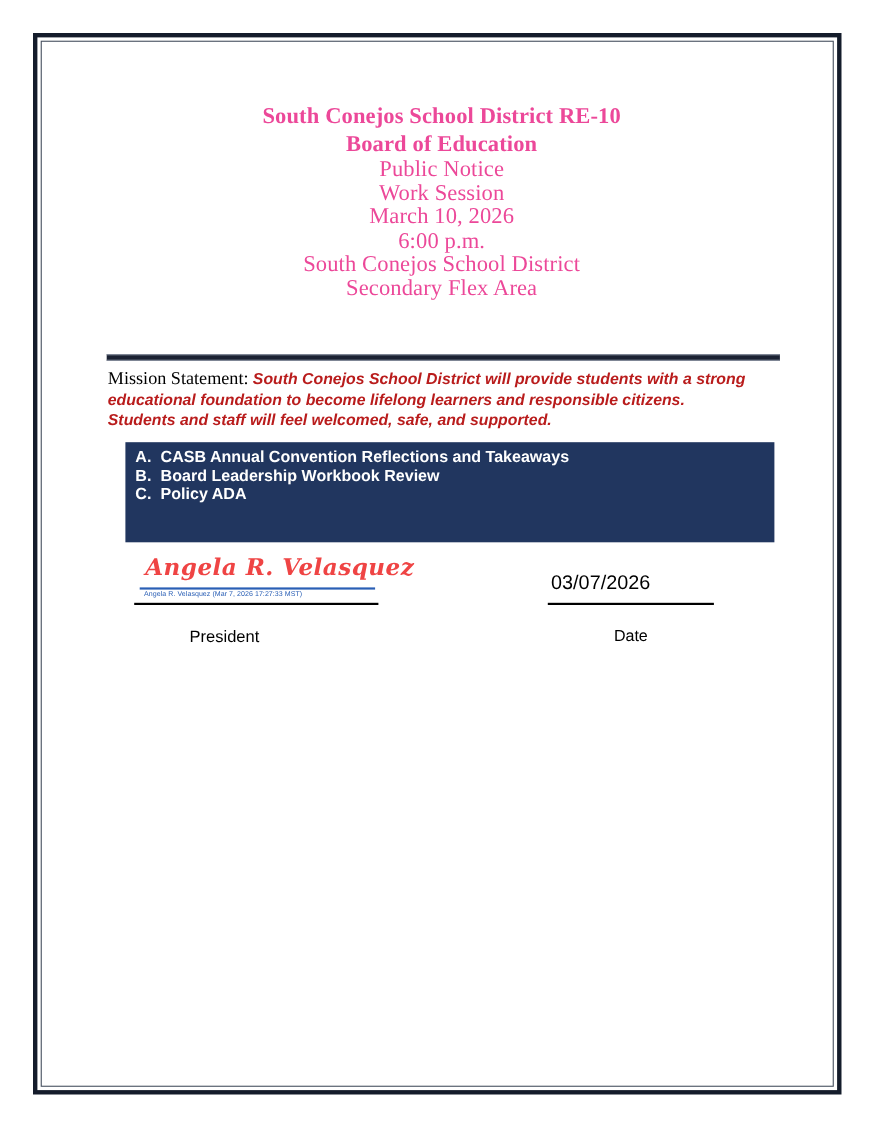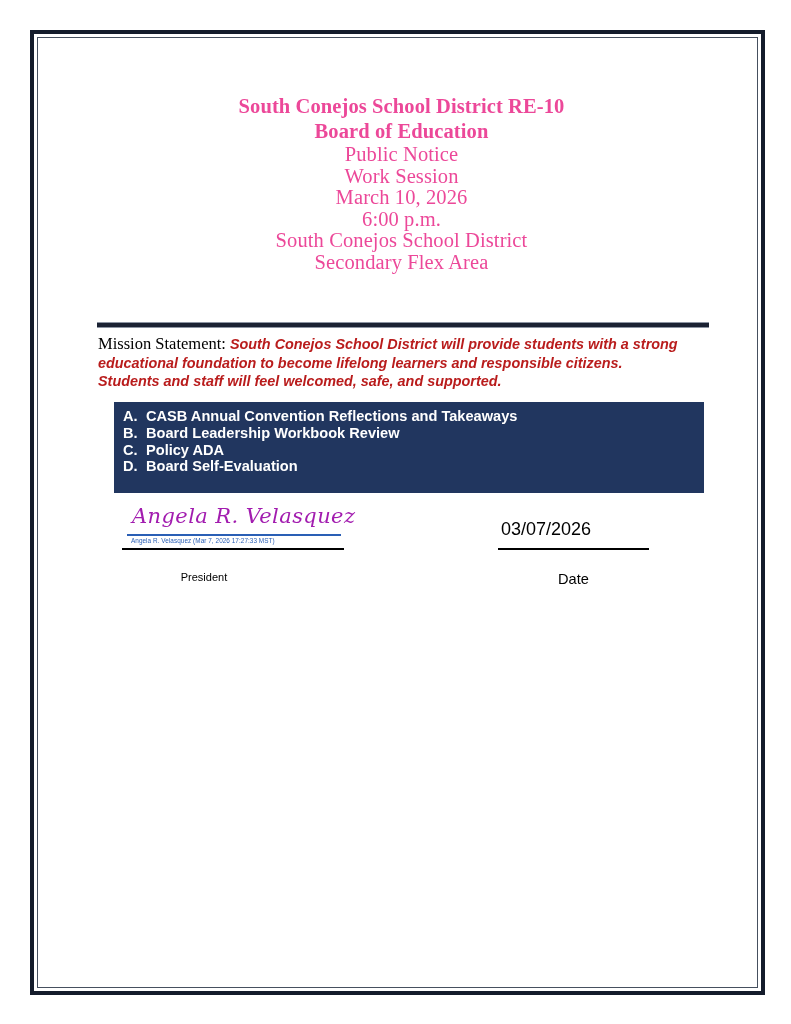--- a/index.html
+++ b/index.html
@@ -131,24 +131,25 @@
     position: absolute;
     left: 57px;
     top: 470px;
     width: 250px;
   }
   #signature-script {
     font-family: "DejaVu Serif", serif;
     font-style: italic;
     font-size: 21px;
     line-height: 24px;
-    color: #a21caf;
+    color: #ef4444;
     padding-left: 41px;
     letter-spacing: 0.4px;
     white-space: nowrap;
+    font-weight: bold;
   }
   #signature-blue-underline {
     position: absolute;
     left: 36px;
     top: 30px;
     width: 214px;
     height: 2px;
     background: #2a5fb5;
   }
   #signature-stamp {
@@ -171,21 +172,21 @@
     background: #000000;
   }
 
   #president-label {
     position: absolute;
     left: 80px;
     top: 537px;
     width: 180px;
     text-align: center;
     font-family: "Liberation Sans", sans-serif;
-    font-size: 11px;
+    font-size: 15px;
     color: #000000;
   }
 
   
   #date-group {
     position: absolute;
     left: 464px;
     top: 486px;
     width: 180px;
   }
@@ -251,23 +252,20 @@
     <div id="agenda-box">
       <div class="agenda-item">
         <span class="agenda-letter">A.</span><span>CASB Annual Convention Reflections and Takeaways</span>
       </div>
       <div class="agenda-item">
         <span class="agenda-letter">B.</span><span>Board Leadership Workbook Review</span>
       </div>
       <div class="agenda-item">
         <span class="agenda-letter">C.</span><span>Policy ADA</span>
       </div>
-      <div class="agenda-item">
-        <span class="agenda-letter">D.</span><span>Board Self-Evaluation</span>
-      </div>
     </div>
 
     <div id="signature-group">
       <div id="signature-script">Angela R. Velasquez</div>
       <div id="signature-blue-underline"></div>
       <div id="signature-stamp">Angela R. Velasquez (Mar 7, 2026 17:27:33 MST)</div>
       <div id="signature-rule"></div>
     </div>
 
     <div id="president-label">President</div>

